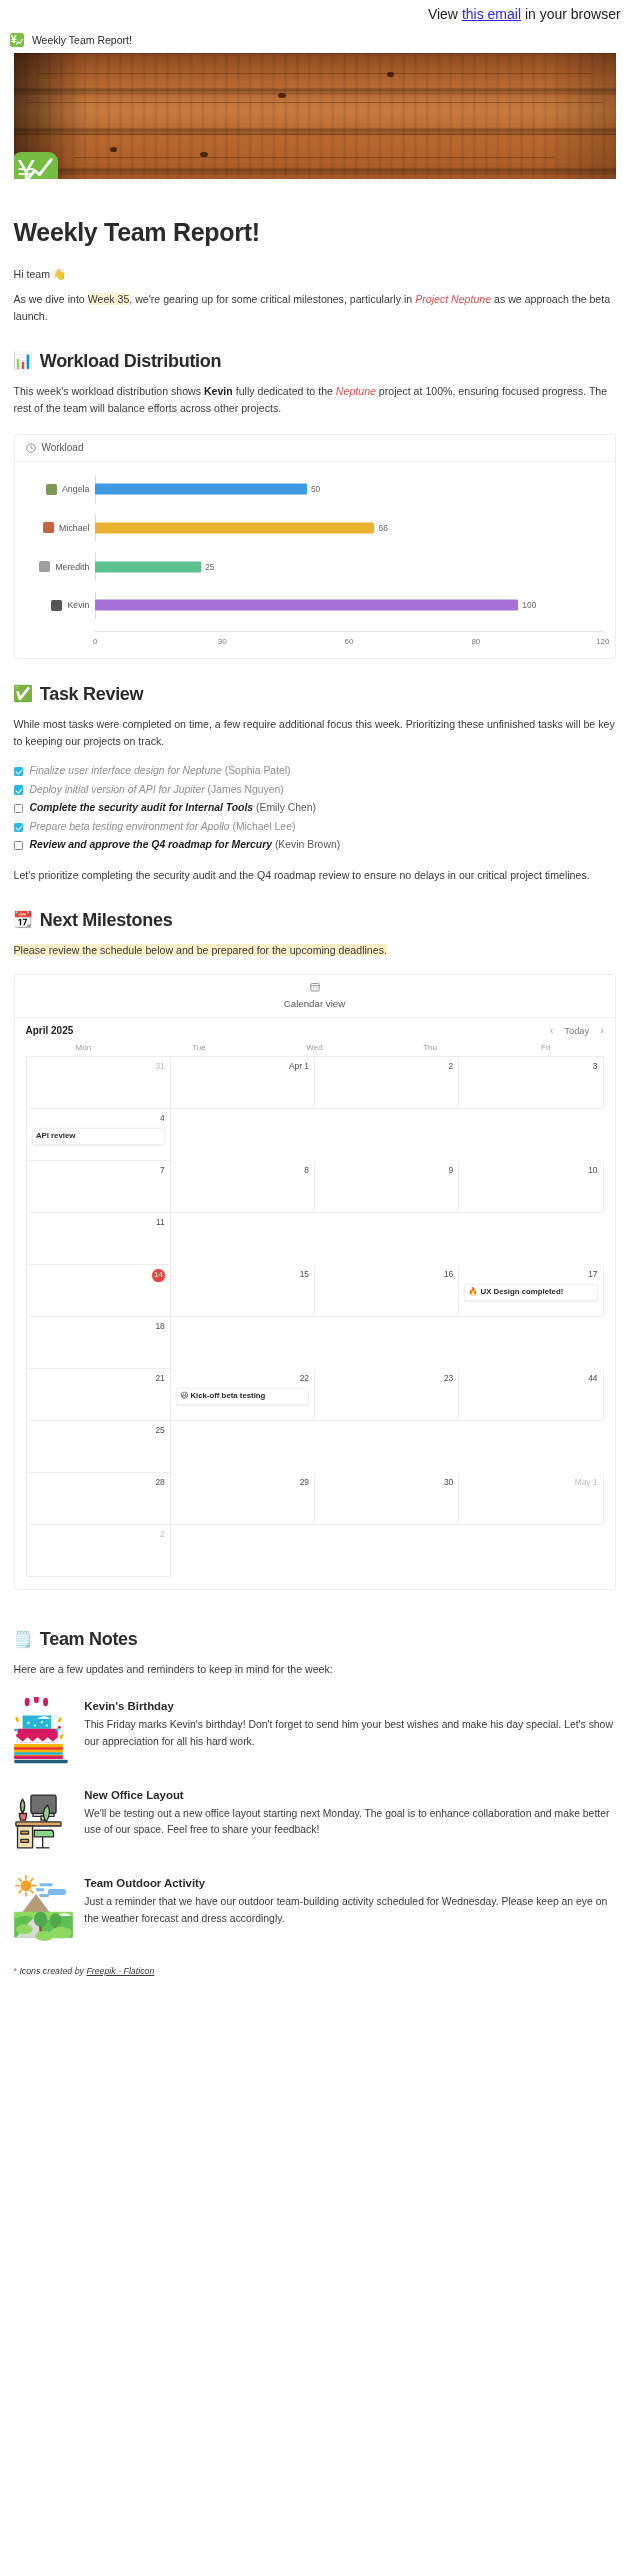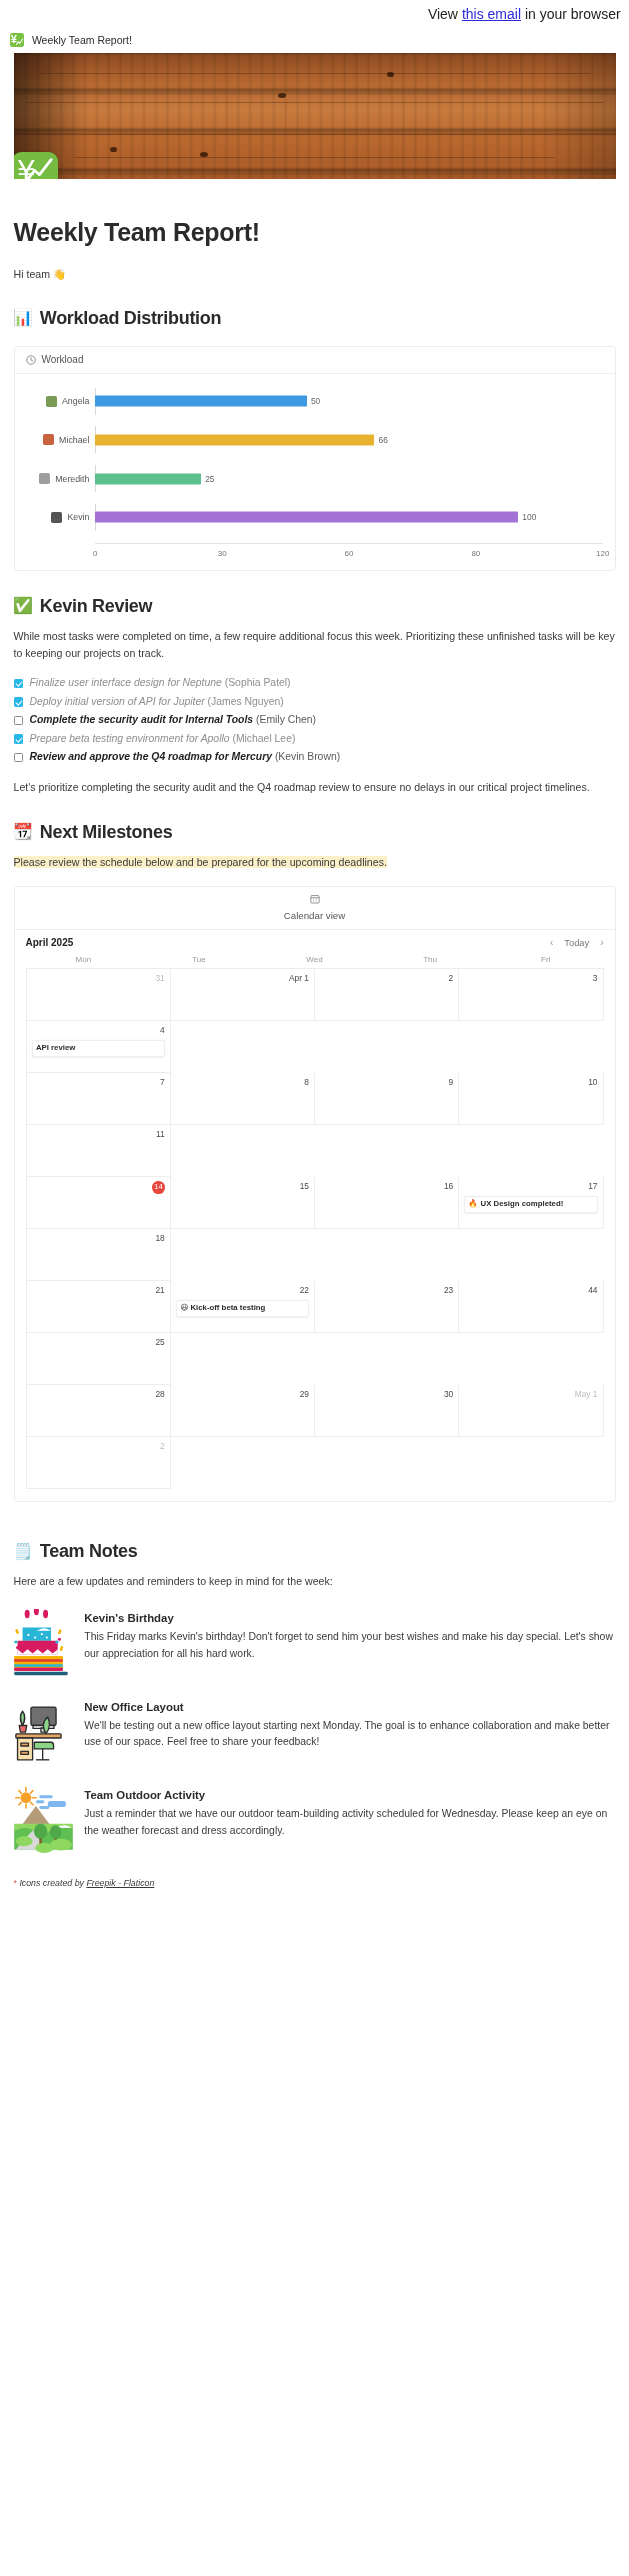--- a/index.html
+++ b/index.html
@@ -245,26 +245,32 @@
   </div>
 
   <div class="content">
 
     <h1 class="title">Weekly Team Report!</h1>
 
     <p class="body">
       <span>Hi team </span><span>👋</span>
     </p>
 
+    <p class="body">
+      <span>As we dive into </span><span class="hl">Week 35</span><span>, we're gearing up for some critical milestones, particularly in </span><span class="redital">Project Neptune</span><span> as we approach the beta launch.</span>
+    </p>
 
     <h2 class="section">
       <span class="emo">📊</span>
       <span>Workload Distribution</span>
     </h2>
 
+    <p class="body">
+      <span>This week's workload distribution shows </span><b>Kevin</b><span> fully dedicated to the </span><span class="redital">Neptune</span><span> project at 100%, ensuring focused progress. The rest of the team will balance efforts across other projects.</span>
+    </p>
 
     <div class="chart-card">
       <div class="chart-head">
         <svg width="10" height="10" viewBox="0 0 14 14">
           <circle cx="7" cy="7" r="6" fill="none" stroke="#777" stroke-width="1.1"></circle>
           <path d="M7 3.6 V7 L9.6 8.4" fill="none" stroke="#777" stroke-width="1.1" stroke-linecap="round"></path>
         </svg>
         <span>Workload</span>
       </div>
       <div class="chart-body">
@@ -319,21 +325,21 @@
             <span class="tick" style="left: 25%;">30</span>
             <span class="tick" style="left: 50%;">60</span>
             <span class="tick" style="left: 75%;">80</span>
             <span class="tick" style="left: 100%;">120</span>
           </div>
       </div>
     </div>
 
     <h2 class="section">
       <span class="emo">✅</span>
-      <span>Kevin Review</span>
+      <span>Task Review</span>
     </h2>
     <p class="body">While most tasks were completed on time, a few require additional focus this week. Prioritizing these unfinished tasks will be key to keeping our projects on track.</p>
 
     <div id="tasklist" style="margin-top:15px">
         <div class="task done">
           <span class="cb on"></span>
           <span><span class="t-text">Finalize user interface design for Neptune </span><span class="t-owner">(Sophia Patel)</span></span>
         </div>
         <div class="task done">
           <span class="cb on"></span>

